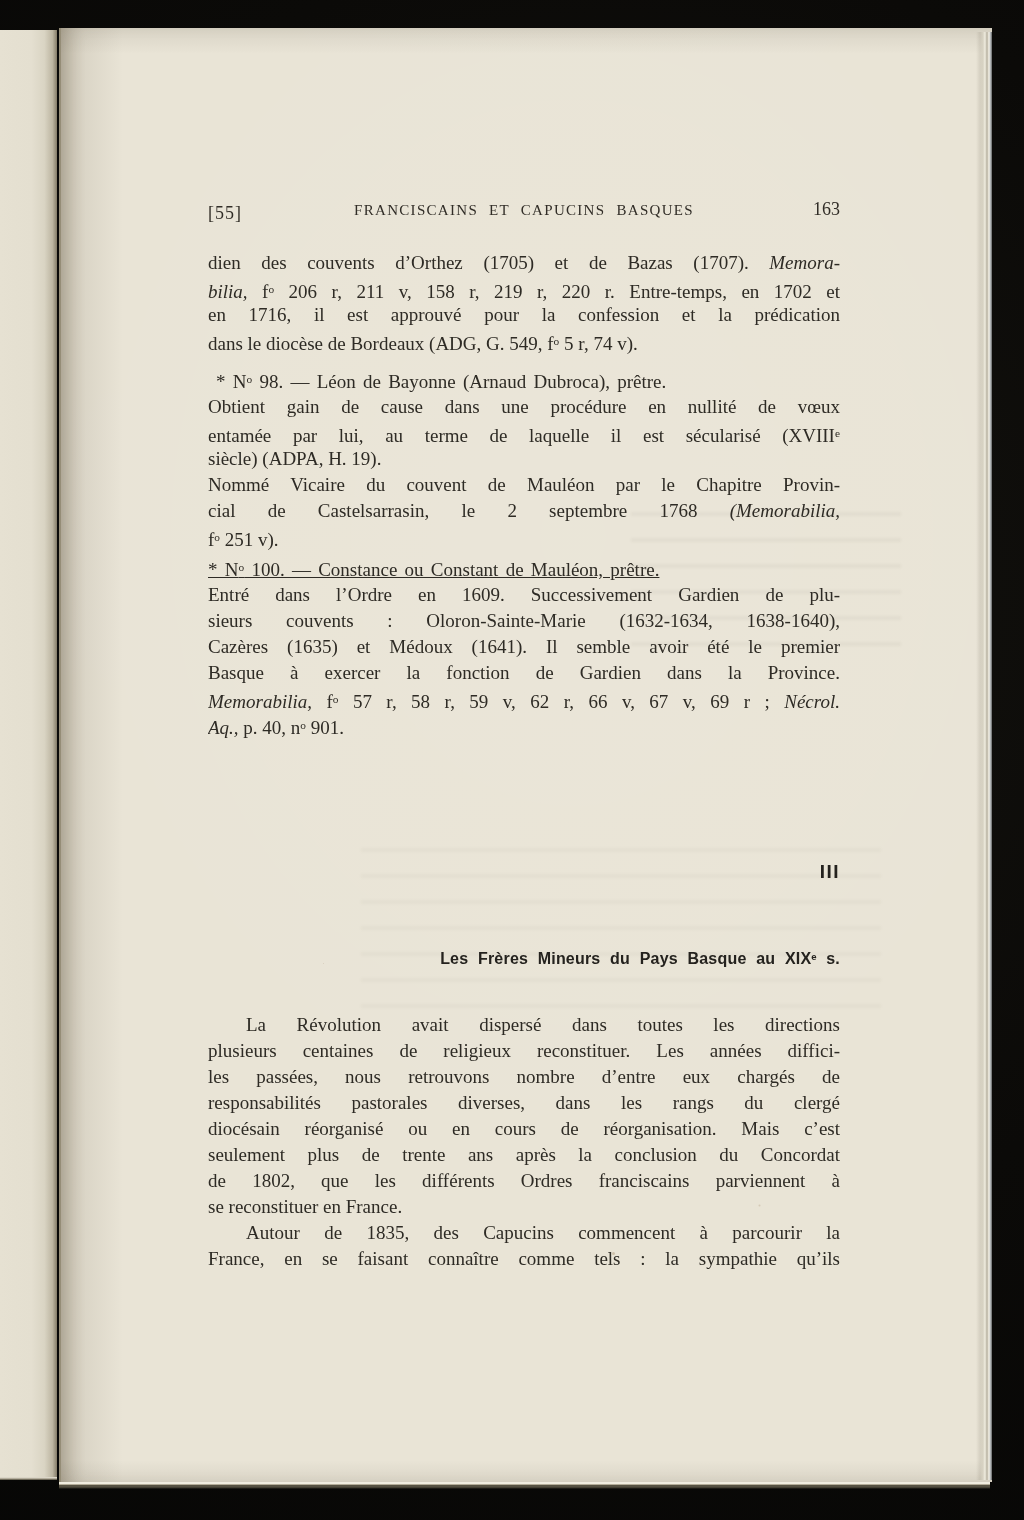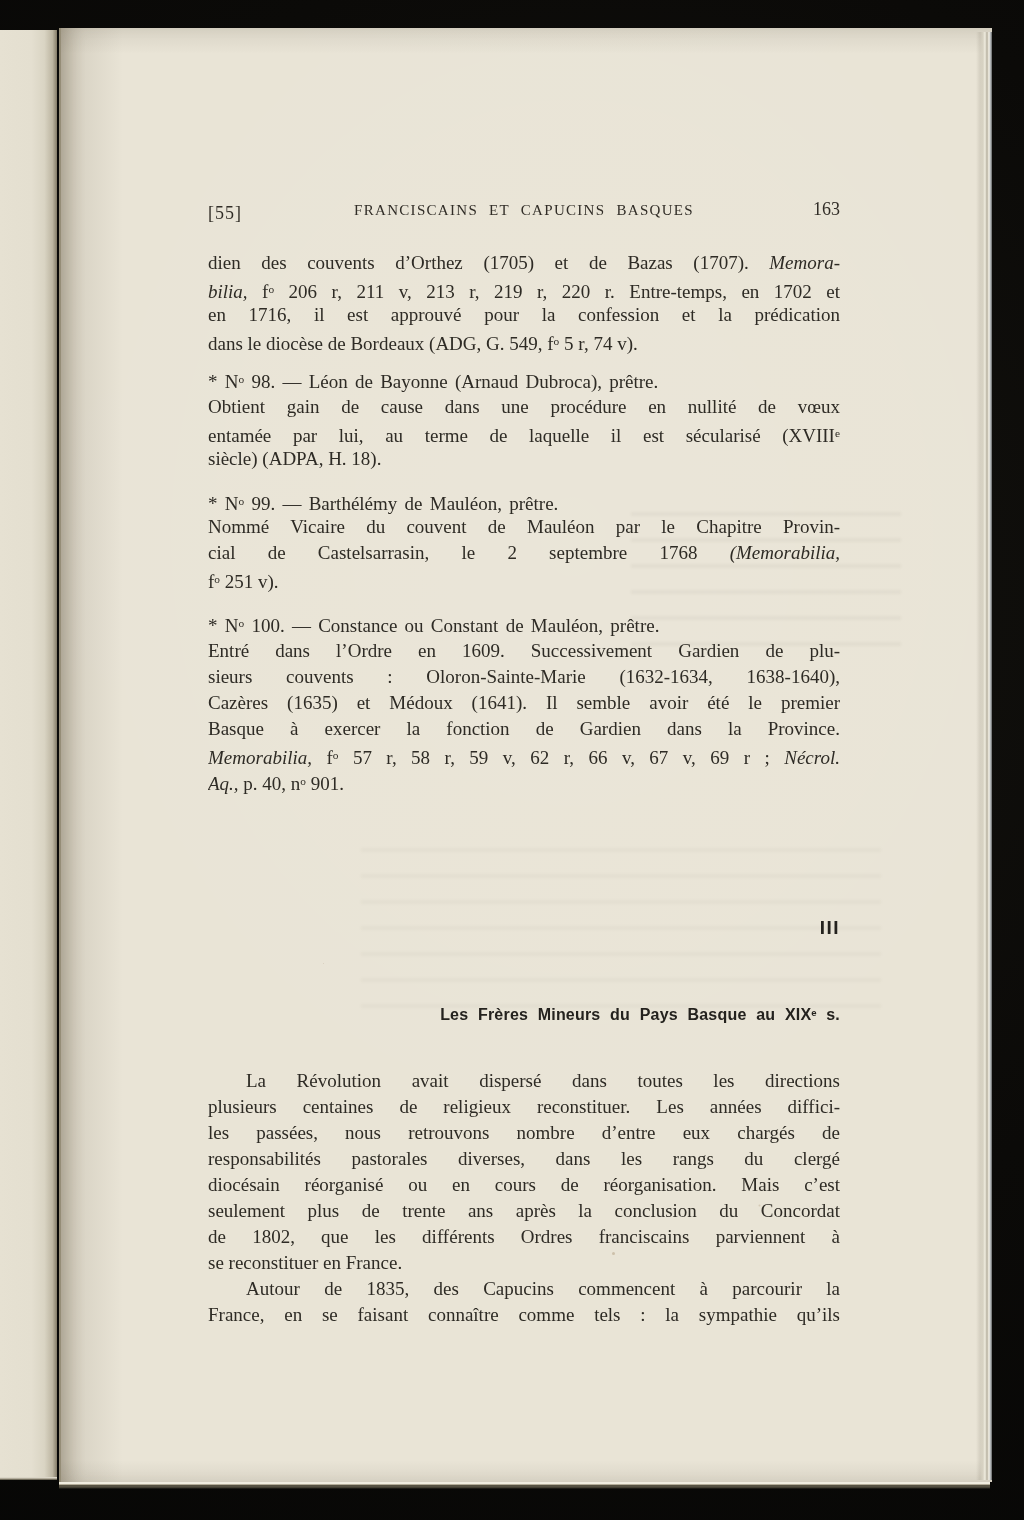--- a/index.html
+++ b/index.html
@@ -53,24 +53,24 @@
   }
   .line{height:26px; line-height:26px; overflow:hidden;}
   .jl{text-align:justify;}
   .jl::after{content:""; display:inline-block; width:100%; height:0; vertical-align:top;}
   .indent{text-indent:38px;}
   .it{font-style:italic;}
   .sup{font-size:0.6em; vertical-align:0.42em; letter-spacing:0;}
   .entry-heading .line{word-spacing:2.5px;}
   .center{text-align:right; font-family:"Liberation Sans", sans-serif; font-weight:bold; color:#24221e;}
   
-  [data-name="entry-98-heading"]{margin-top:12px;}
+  [data-name="entry-98-heading"]{margin-top:12px;margin-left:8px;}
   [data-name="entry-98-body"]{margin-top:2px;}
   [data-name="entry-99-heading"]{margin-top:16px;}
-  [data-name="entry-100-heading"]{margin-top:18px;}
+  [data-name="entry-100-heading"]{margin-top:4px;text-decoration:underline;}
   [data-name="entry-100-body"]{margin-top:2px;}
   [data-name="section-numeral"]{margin-top:121px;}
   [data-name="section-numeral"] .line{font-size:19px; letter-spacing:1.5px;}
   [data-name="section-subtitle"]{margin-top:59px;}
   [data-name="section-subtitle"] .line{font-size:16px; word-spacing:5px; letter-spacing:.2px;}
   [data-name="para-revolution"]{margin-top:42px;}
   
   .ghost{position:absolute; filter:blur(1.2px); pointer-events:none;}
   .ghost-a{left:570px; top:468px; width:270px; height:150px;
     background:repeating-linear-gradient(0deg, rgba(112,106,88,0.055) 0 4px, transparent 4px 26px);}
@@ -97,34 +97,31 @@
 
   <div class="running-head" data-name="running-head">
     <span class="rh-marker" data-name="folio-marker">[55]</span>
     <span class="rh-title" data-name="running-title">FRANCISCAINS ET CAPUCINS BASQUES</span>
     <span class="rh-number" data-name="page-number">163</span>
   </div>
 
   <div class="text-column" data-name="text-column">
       <div class="block para" data-name="para-gardien-continuation">
         <div class="line jl" data-name="text-line"><span data-name="text-segment">dien des couvents d’Orthez (1705) et de Bazas (1707). </span><span class="it" data-name="text-segment">Memora-</span></div>
-        <div class="line jl" data-name="text-line"><span class="it" data-name="text-segment">bilia,</span><span data-name="text-segment"> f</span><span class="sup" data-name="text-segment">o</span><span data-name="text-segment"> 206 r, 211 v, 213 r, 219 r, 220 r. Entre-temps, en 1702 et</span></div>
+        <div class="line jl" data-name="text-line"><span class="it" data-name="text-segment">bilia,</span><span data-name="text-segment"> f</span><span class="sup" data-name="text-segment">o</span><span data-name="text-segment"> 206 r, 211 v, 158 r, 219 r, 220 r. Entre-temps, en 1702 et</span></div>
         <div class="line jl" data-name="text-line"><span data-name="text-segment">en 1716, il est approuvé pour la confession et la prédication</span></div>
         <div class="line" data-name="text-line"><span data-name="text-segment">dans le diocèse de Bordeaux (ADG, G. 549, f</span><span class="sup" data-name="text-segment">o</span><span data-name="text-segment"> 5 r, 74 v).</span></div>
       </div>
       <div class="block entry-heading" data-name="entry-98-heading">
         <div class="line" data-name="text-line"><span data-name="text-segment">* N</span><span class="sup" data-name="text-segment">o</span><span data-name="text-segment"> 98. — Léon de Bayonne (Arnaud Dubroca), prêtre.</span></div>
       </div>
       <div class="block para" data-name="entry-98-body">
         <div class="line jl" data-name="text-line"><span data-name="text-segment">Obtient gain de cause dans une procédure en nullité de vœux</span></div>
         <div class="line jl" data-name="text-line"><span data-name="text-segment">entamée par lui, au terme de laquelle il est sécularisé (XVIII</span><span class="sup" data-name="text-segment">e</span></div>
-        <div class="line" data-name="text-line"><span data-name="text-segment">siècle) (ADPA, H. 18).</span></div>
-      </div>
-      <div class="block entry-heading" data-name="entry-99-heading">
-        <div class="line" data-name="text-line"><span data-name="text-segment">* N</span><span class="sup" data-name="text-segment">o</span><span data-name="text-segment"> 99. — Barthélémy de Mauléon, prêtre.</span></div>
+        <div class="line" data-name="text-line"><span data-name="text-segment">siècle) (ADPA, H. 19).</span></div>
       </div>
       <div class="block para" data-name="entry-99-body">
         <div class="line jl" data-name="text-line"><span data-name="text-segment">Nommé Vicaire du couvent de Mauléon par le Chapitre Provin-</span></div>
         <div class="line jl" data-name="text-line"><span data-name="text-segment">cial de Castelsarrasin, le 2 septembre 1768 </span><span class="it" data-name="text-segment">(Memorabilia,</span></div>
         <div class="line" data-name="text-line"><span data-name="text-segment">f</span><span class="sup" data-name="text-segment">o</span><span data-name="text-segment"> 251 v).</span></div>
       </div>
       <div class="block entry-heading" data-name="entry-100-heading">
         <div class="line" data-name="text-line"><span data-name="text-segment">* N</span><span class="sup" data-name="text-segment">o</span><span data-name="text-segment"> 100. — Constance ou Constant de Mauléon, prêtre.</span></div>
       </div>
       <div class="block para" data-name="entry-100-body">

